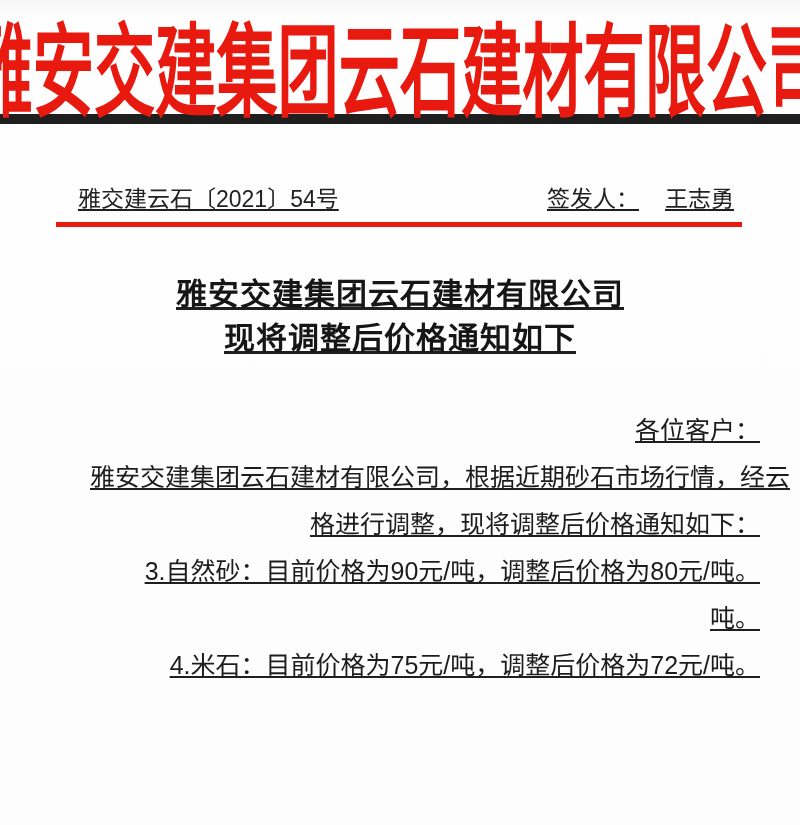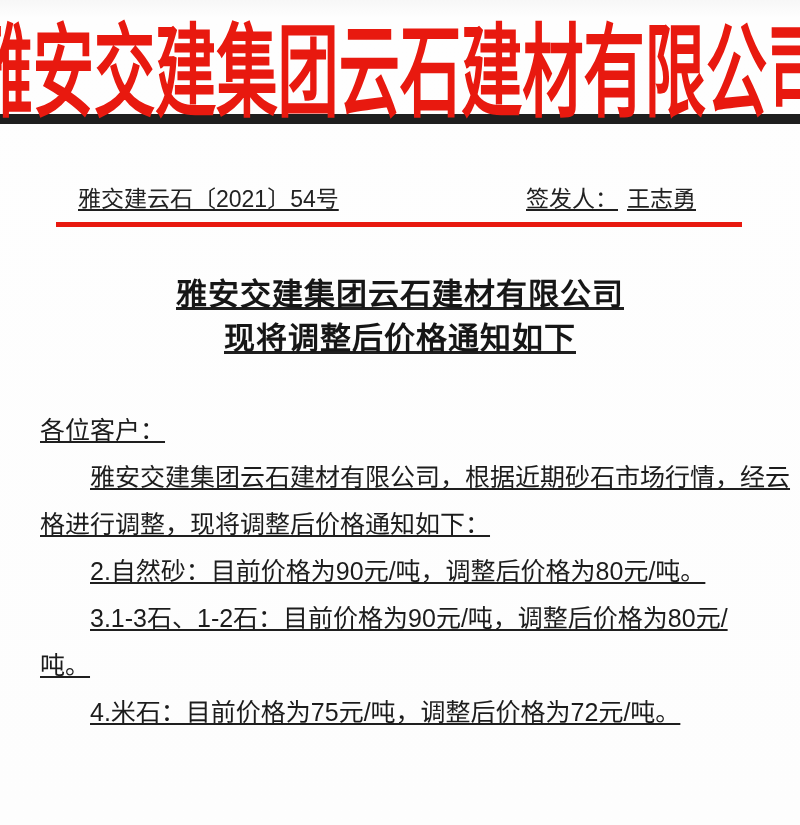--- a/index.html
+++ b/index.html
@@ -35,26 +35,26 @@
     transform-origin: center top;
   }
 
   
   .docnum-row {
     margin-top: 62px;
     display: flex;
     justify-content: space-between;
     align-items: baseline;
     padding-left: 78px;
-    padding-right: 104px;
+    padding-right: 66px;
     font-size: 23px;
     line-height: 1.05;
     color: #222;
   }
-  .issuer-name { margin-left: 9px; }
+  .issuer-name { margin-left: 26px; }
 
   
   .red-rule {
     margin: 11px 58px 0 56px;
     height: 5px;
     background: var(--accent, #e8190f);
   }
 
   
   .title-block {
@@ -68,21 +68,21 @@
   }
 
   
   .body-text {
     margin-top: 46px;
     padding: 0 40px;
     font-size: 25px;
     line-height: 47px;
     color: #1c1c1c;
   }
-  .body-text .line { white-space: nowrap; }
+  .body-text .line { white-space: nowrap; text-align: right; }
   .body-text .indent { padding-left: 50px; }
 </style>
 </head>
 <body>
 
 <div class="page">
 
   <header class="masthead">
     <span class="masthead-text">雅安交建集团云石建材有限公司</span>
   </header>
@@ -98,19 +98,18 @@
 
   <div class="title-block">
     <div>雅安交建集团云石建材有限公司</div>
     <div>现将调整后价格通知如下</div>
   </div>
 
   <div class="body-text">
     <div class="line">各位客户：</div>
     <div class="line indent">雅安交建集团云石建材有限公司，根据近期砂石市场行情，经云</div>
     <div class="line">格进行调整，现将调整后价格通知如下：</div>
-    <div class="line indent">2.自然砂：目前价格为90元/吨，调整后价格为80元/吨。</div>
-    <div class="line indent">3.1-3石、1-2石：目前价格为90元/吨，调整后价格为80元/</div>
+    <div class="line indent">3.自然砂：目前价格为90元/吨，调整后价格为80元/吨。</div>
     <div class="line">吨。</div>
     <div class="line indent">4.米石：目前价格为75元/吨，调整后价格为72元/吨。</div>
   </div>
 
 </div>
 
 </body></html>

